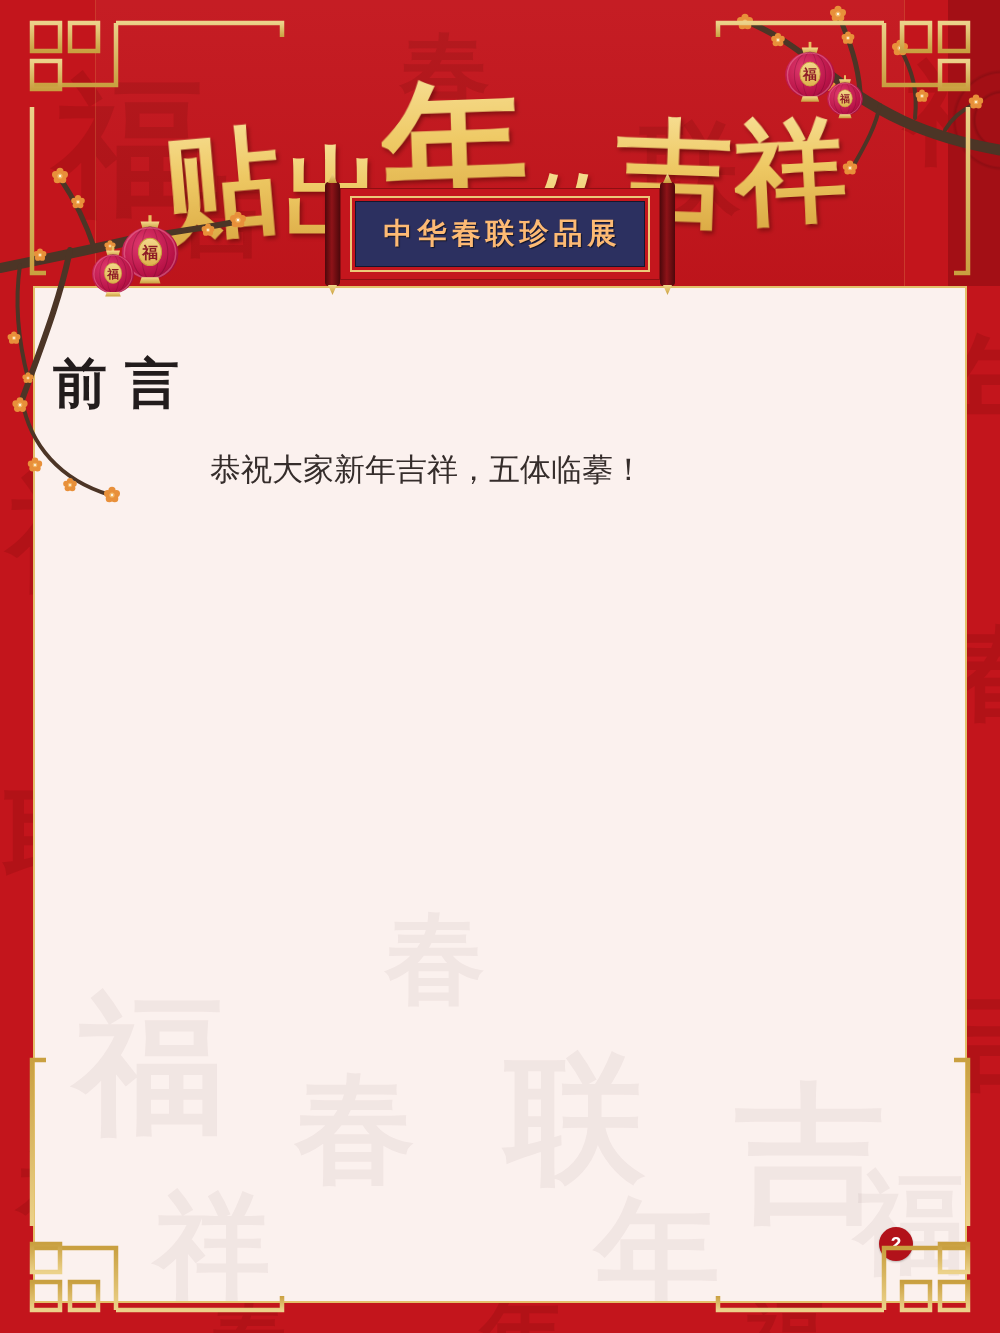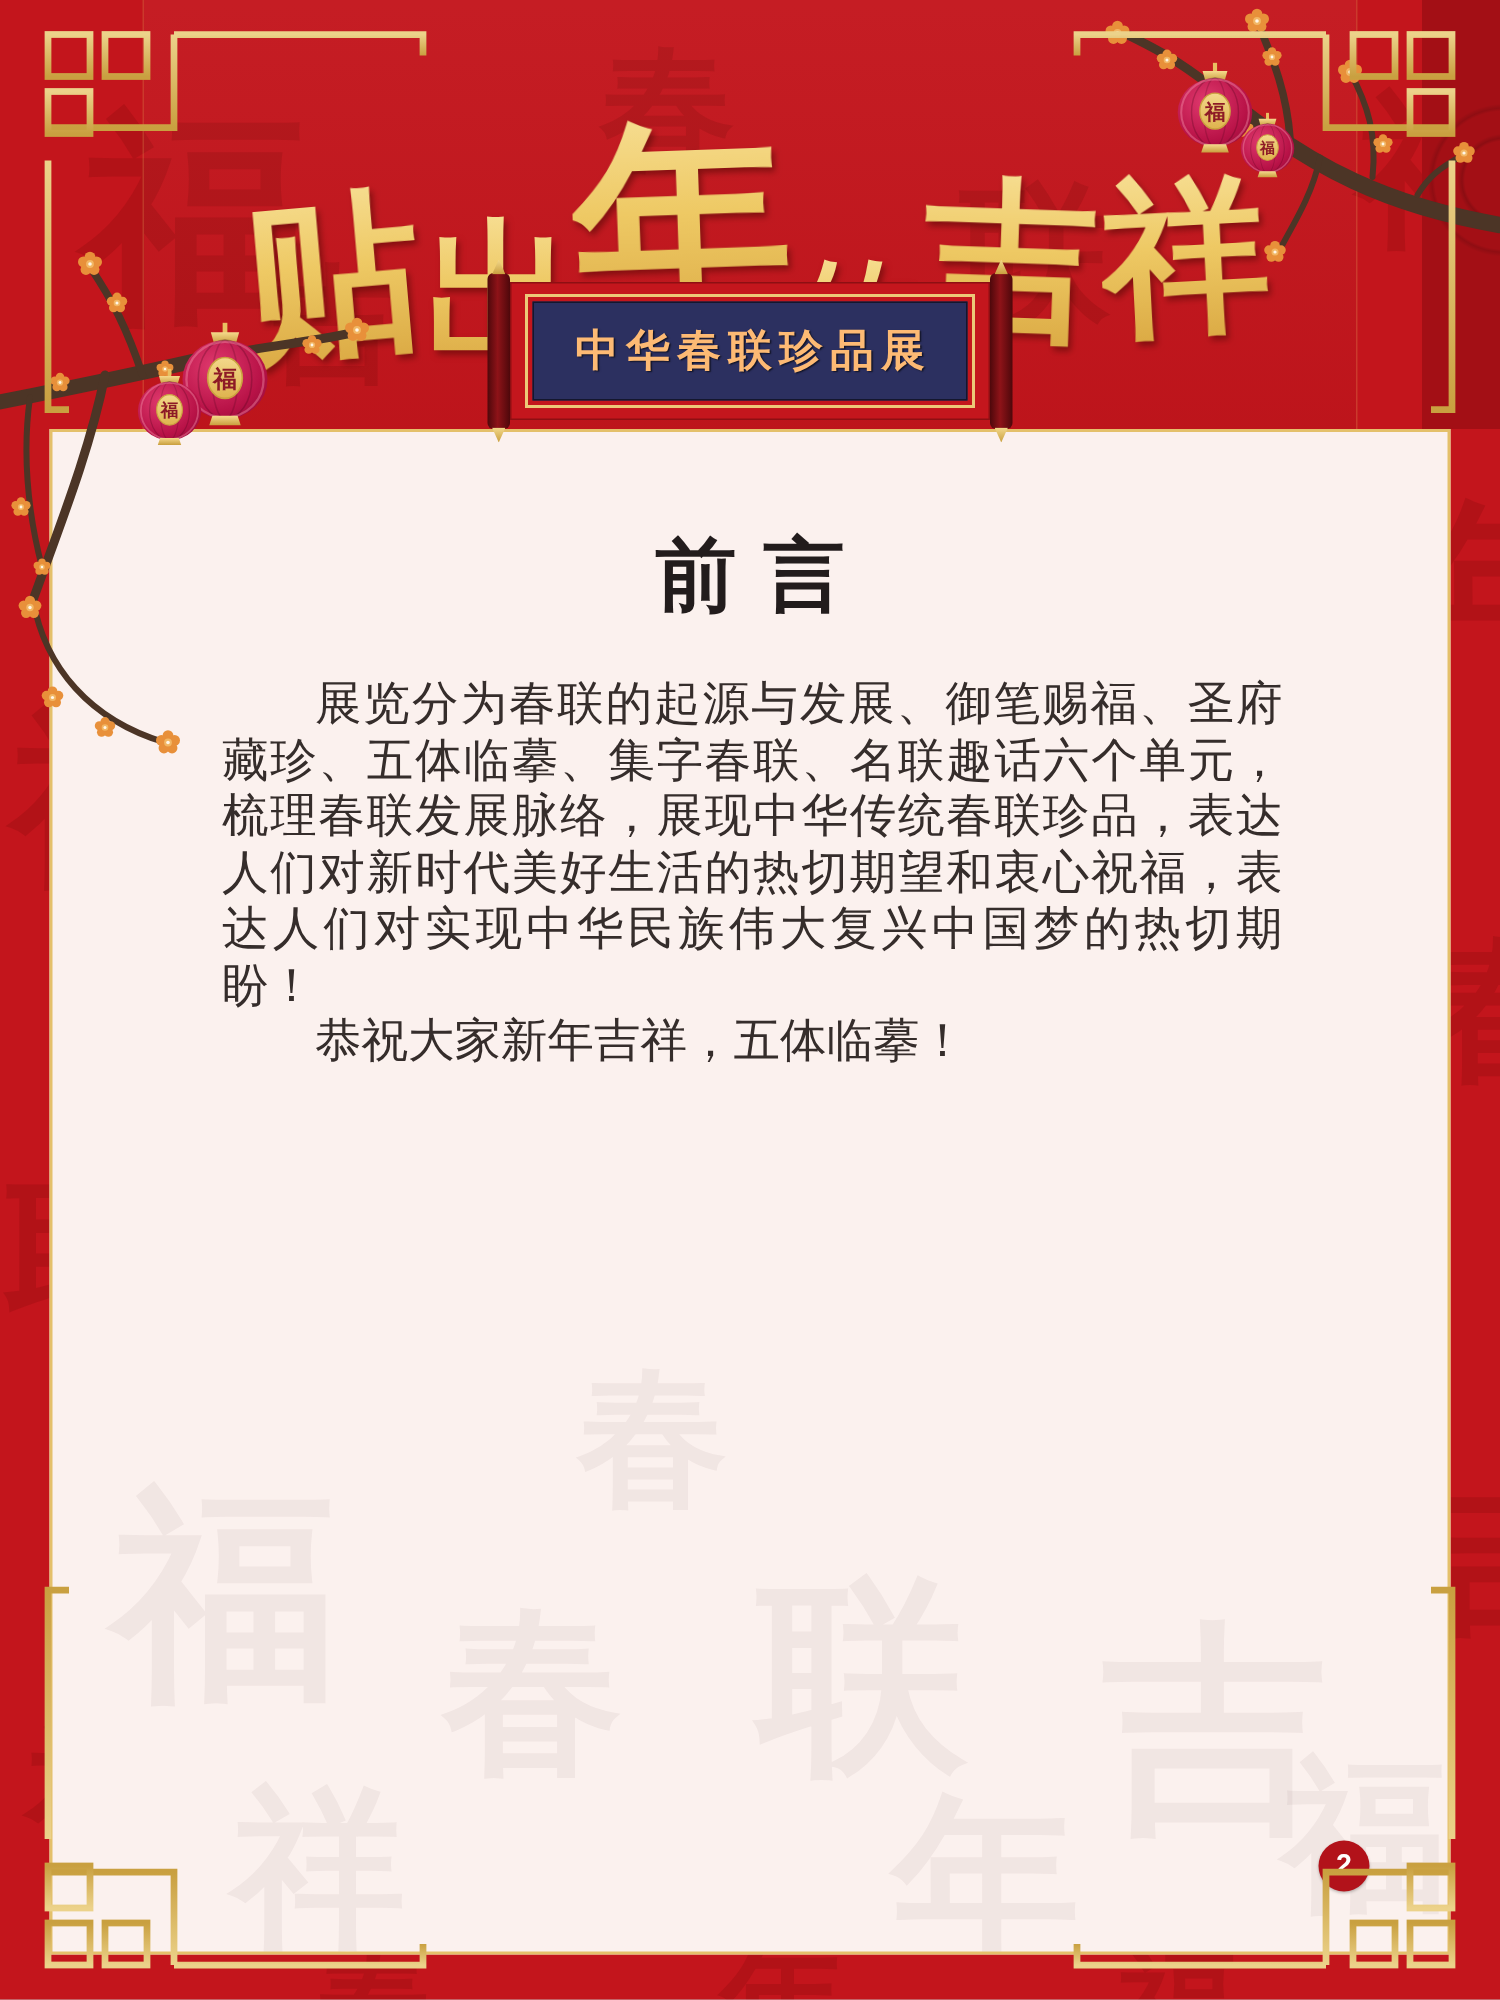--- a/index.html
+++ b/index.html
@@ -52,21 +52,21 @@
       padding:7px 9px;}
   .banner-gold{height:100%;border:2px solid #ecc878;padding:3px;box-sizing:border-box;}
   .banner-navy{height:100%;background:#2c3060;border:1px solid #14172e;box-sizing:border-box;
       display:flex;align-items:center;justify-content:center;
       font-size:29px;font-weight:bold;color:#fdba74;letter-spacing:5px;text-indent:5px;
       text-shadow:1px 1px 1px rgba(0,0,0,.6);font-family:"DejaVu Serif", serif;}
 
   
   .content{position:absolute;left:33px;top:286px;width:934px;height:1017px;z-index:2;
       background:#fbf1ee;border:2px solid #e4c06a;box-sizing:border-box;}
-  .preface-heading{margin:60px 0 0 0;text-align:center;font-size:54px;font-weight:bold;
+  .preface-heading{margin:60px 0 0 0;font-size:54px;font-weight:bold;
       color:#221c1c;letter-spacing:18px;text-indent:18px;
       font-family:"DejaVu Serif", serif;}
   .preface-body{margin:30px 110px 0 113px;font-size:31px;line-height:37.5px;
       text-align:justify;color:#352d2b;font-family:"DejaVu Serif", serif;
       position:relative;z-index:2;}
   .preface-body p{margin:0;text-indent:2em;}
 
   .page-badge{position:absolute;right:52px;bottom:40px;width:34px;height:34px;
       border-radius:50%;background:#b2121a;color:#fff;display:flex;align-items:center;
       justify-content:center;font-size:19px;font-weight:bold;z-index:3;
@@ -197,21 +197,20 @@
         <div class="wm cream" style="left: 260px; top: 780px; font-size: 120px;">春</div>
         <div class="wm cream" style="left: 470px; top: 760px; font-size: 140px;">联</div>
         <div class="wm cream" style="left: 700px; top: 790px; font-size: 150px;">吉</div>
         <div class="wm cream" style="left: 120px; top: 900px; font-size: 115px;">祥</div>
         <div class="wm cream" style="left: 560px; top: 905px; font-size: 125px;">年</div>
         <div class="wm cream" style="left: 820px; top: 880px; font-size: 110px;">福</div>
         <div class="wm cream" style="left: 350px; top: 620px; font-size: 100px;">春</div>
       </div>
     <h2 class="preface-heading">前言</h2>
     <div class="preface-body">
-      <p>展览分为春联的起源与发展、御笔赐福、圣府藏珍、五体临摹、集字春联、名联趣话六个单元，梳理春联发展脉络，展现中华传统春联珍品，表达人们对新时代美好生活的热切期望和衷心祝福，表达人们对实现中华民族伟大复兴中国梦的热切期盼！</p>
       <p>恭祝大家新年吉祥，五体临摹！</p>
     </div>
     <div class="page-badge">2</div>
   </div>
 
   <svg class="branch-right" viewBox="0 0 310 175">
     <g stroke="#4c3526" fill="none" stroke-linecap="round">
       <path d="M310 150 C240 138 185 115 118 58" stroke-width="11"></path>
       <path d="M118 58 C95 40 80 32 55 20" stroke-width="6"></path>
       <path d="M170 92 C168 64 160 42 148 14" stroke-width="5"></path>

